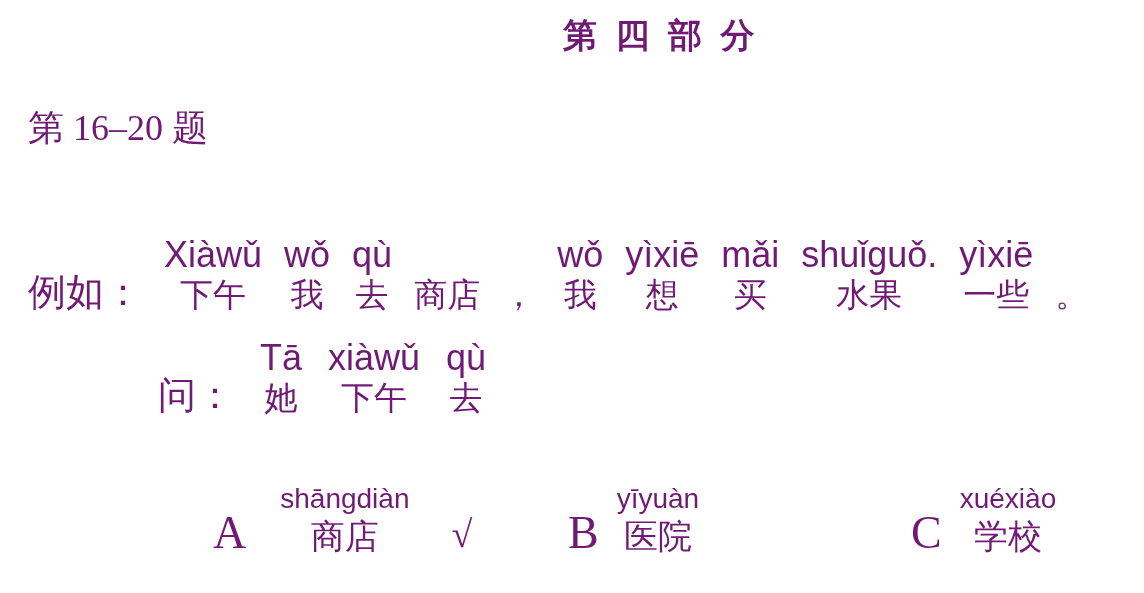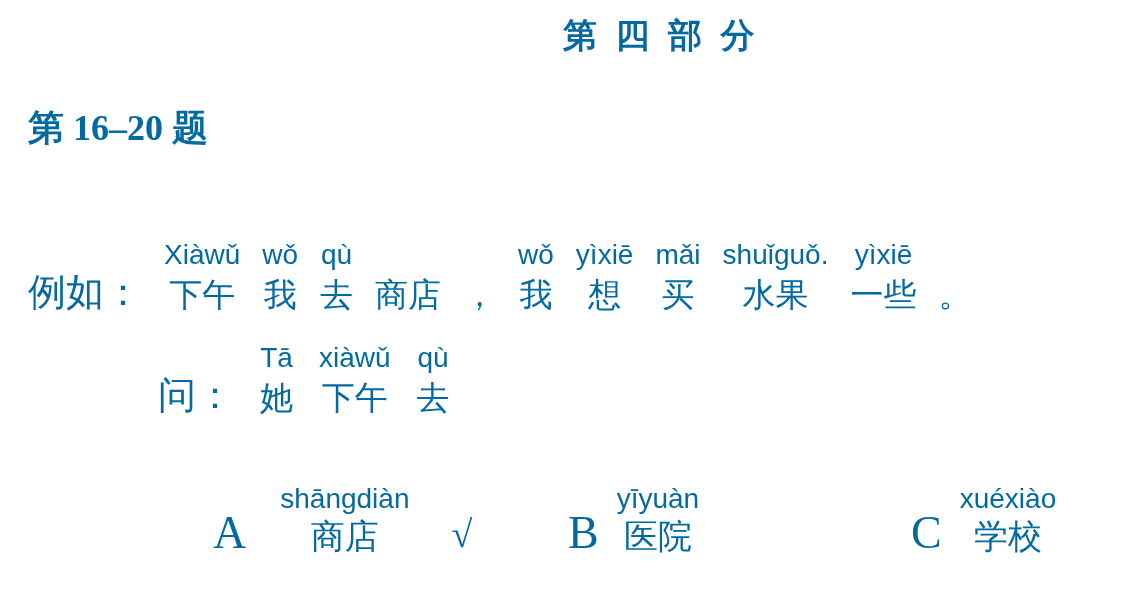--- a/index.html
+++ b/index.html
@@ -2,55 +2,54 @@
 <html><head>
 <meta charset="utf-8">
 <style>
   * { margin: 0; padding: 0; box-sizing: border-box; }
   html, body { background: #ffffff; }
   .page {
     position: relative;
     width: 1144px;
     height: 593px;
     background: #ffffff;
-    color: #0369a1;
+    color: #701a75;
     overflow: hidden;
     font-family: "Liberation Serif", "DejaVu Serif", serif;
   }
   .title {
     position: absolute;
     top: 13px;
     left: 563px;
     font-size: 34px;
     font-weight: bold;
     letter-spacing: 5px;
     white-space: nowrap;
   }
   .range {
     position: absolute;
     top: 104px;
     left: 28px;
     font-size: 36px;
     white-space: nowrap;
-    font-weight: bold;
   }
   .pair-line {
     position: absolute;
     display: flex;
     align-items: flex-end;
     column-gap: 22px;
     white-space: nowrap;
   }
   .line-sentence { top: 238px; left: 28px; }
   .line-question { top: 341px; left: 158px; column-gap: 26px; }
   .prefix { font-size: 38px; line-height: 1.15; }
   .pair { display: flex; flex-direction: column; align-items: center; }
   .py {
     font-family: "Liberation Sans", "DejaVu Sans", sans-serif;
-    font-size: 28px;
+    font-size: 36px;
     line-height: 34px;
     min-height: 34px;
     margin-bottom: 5px;
     text-align: left;
   }
   .hz { font-size: 33px; line-height: 1.15; text-align: left; }
   .options {
     position: absolute;
     top: 483px;
     left: 0;

